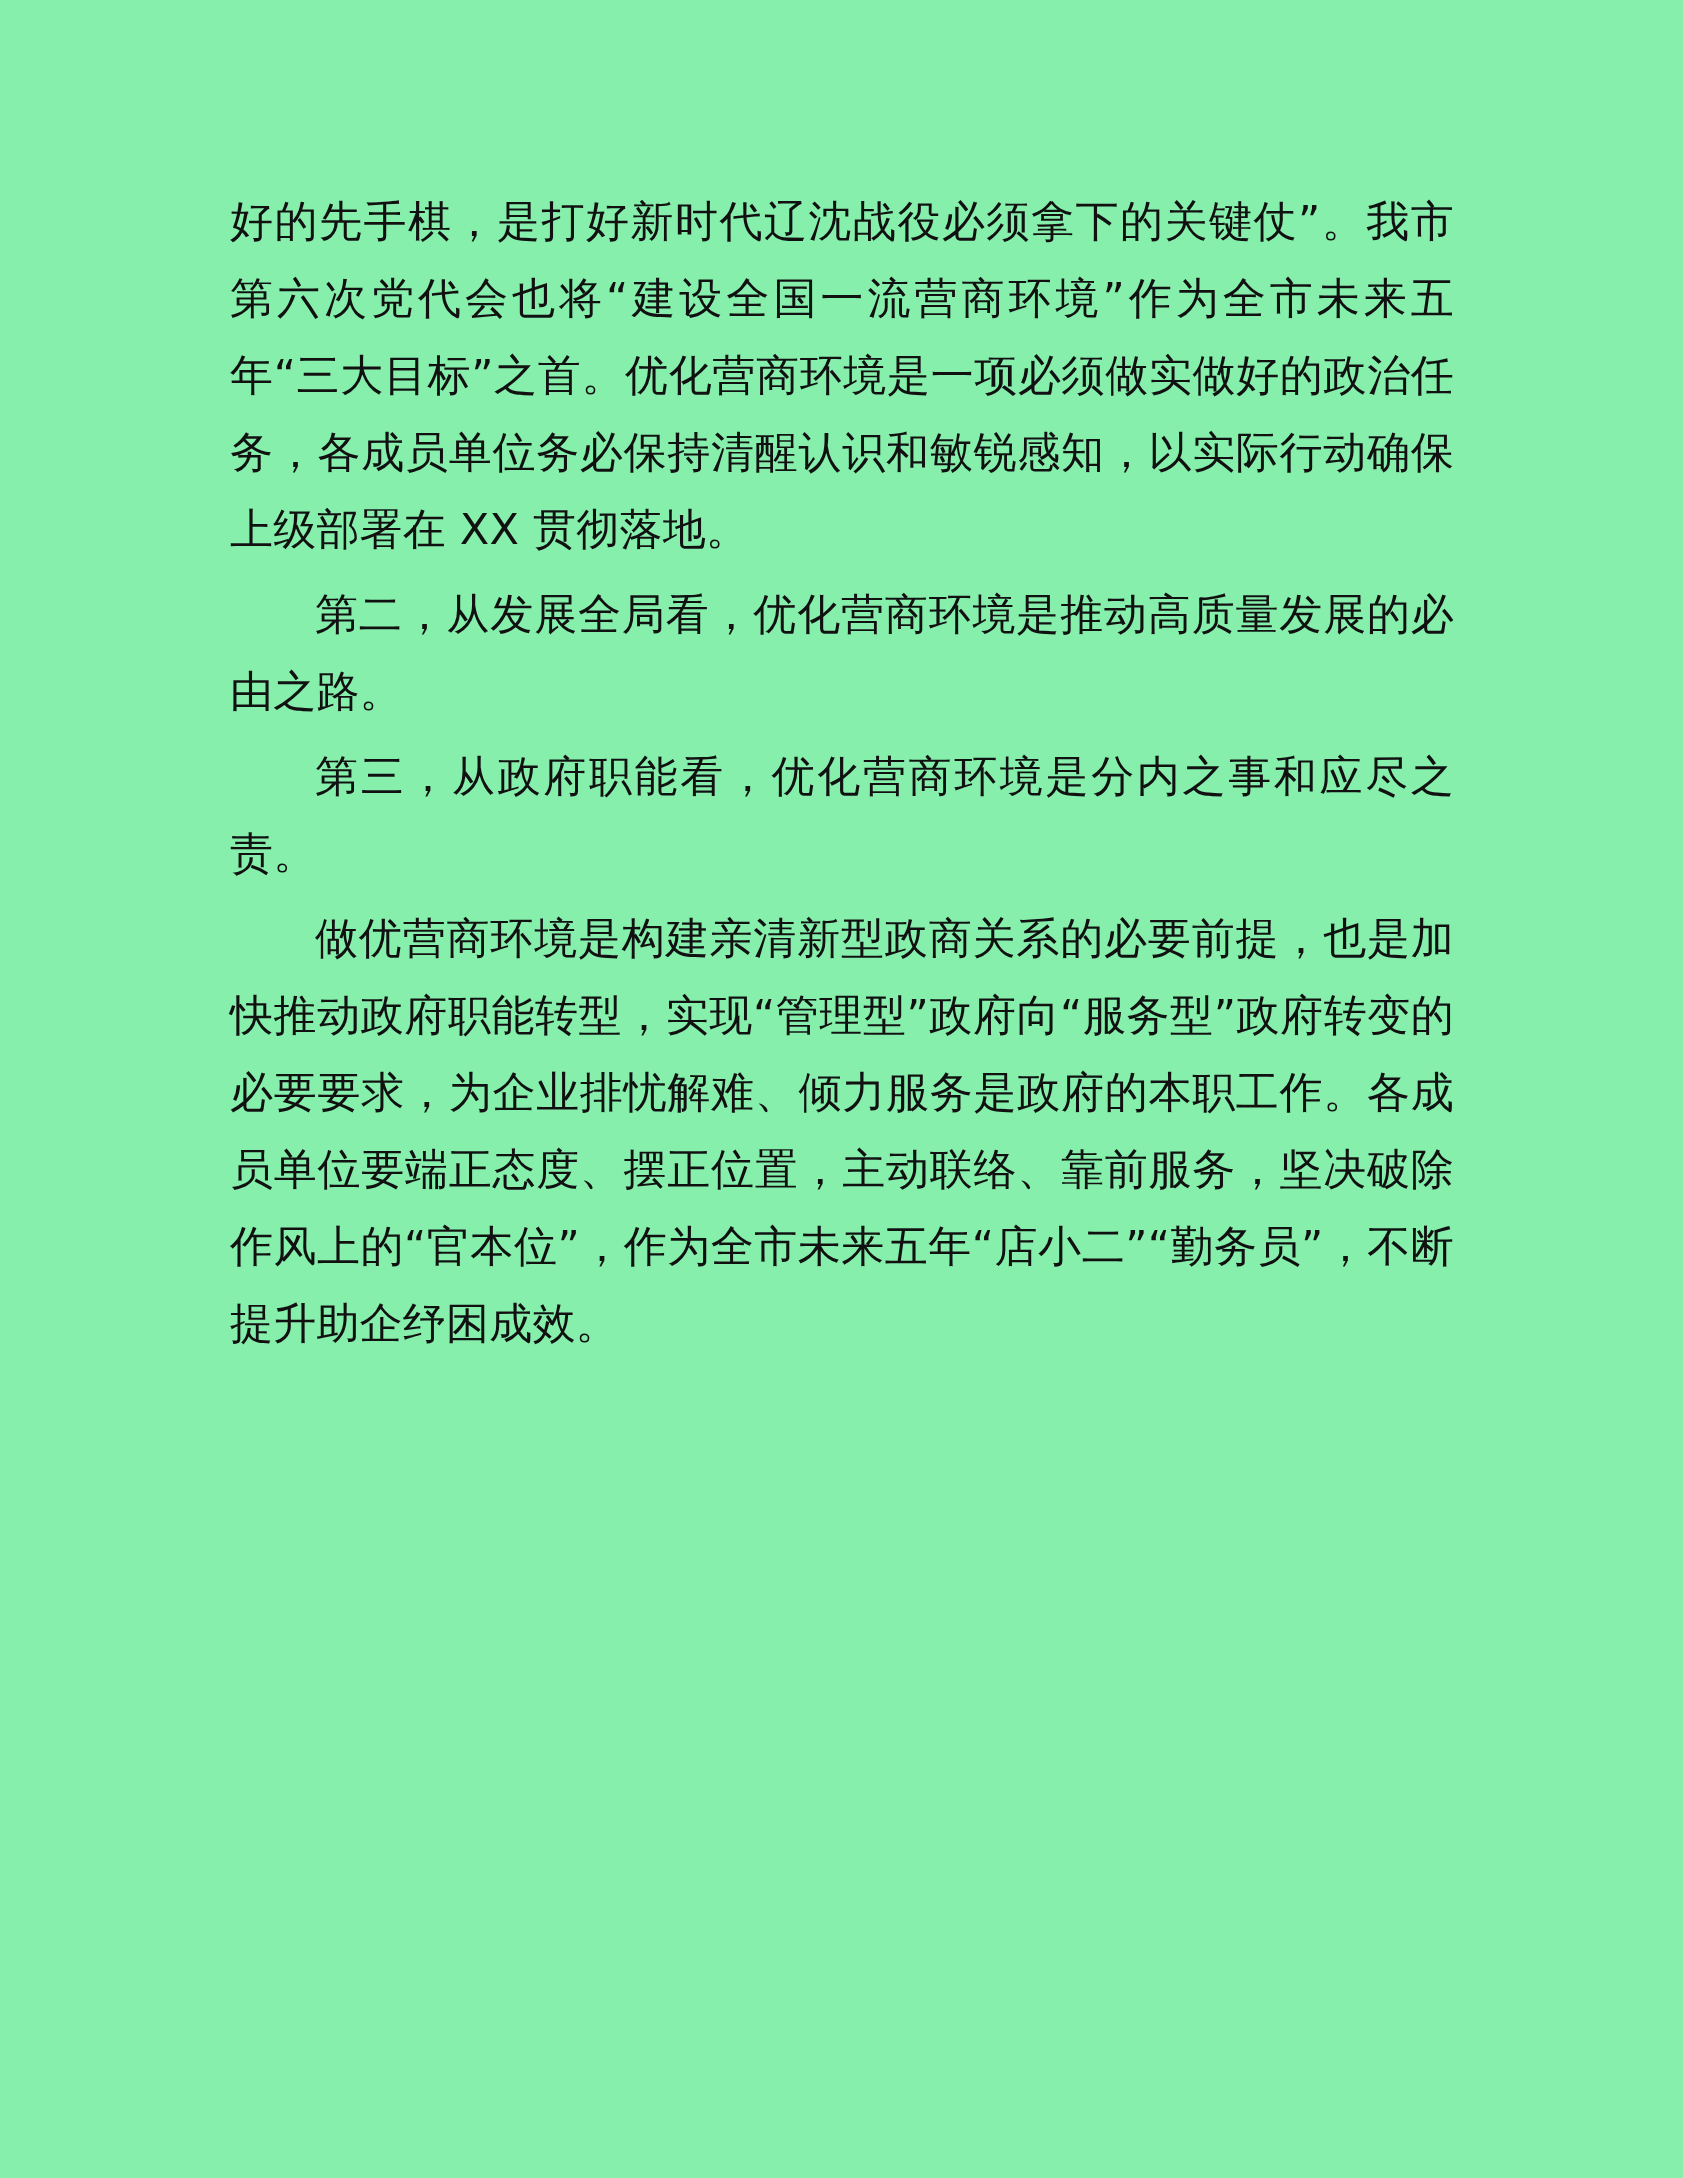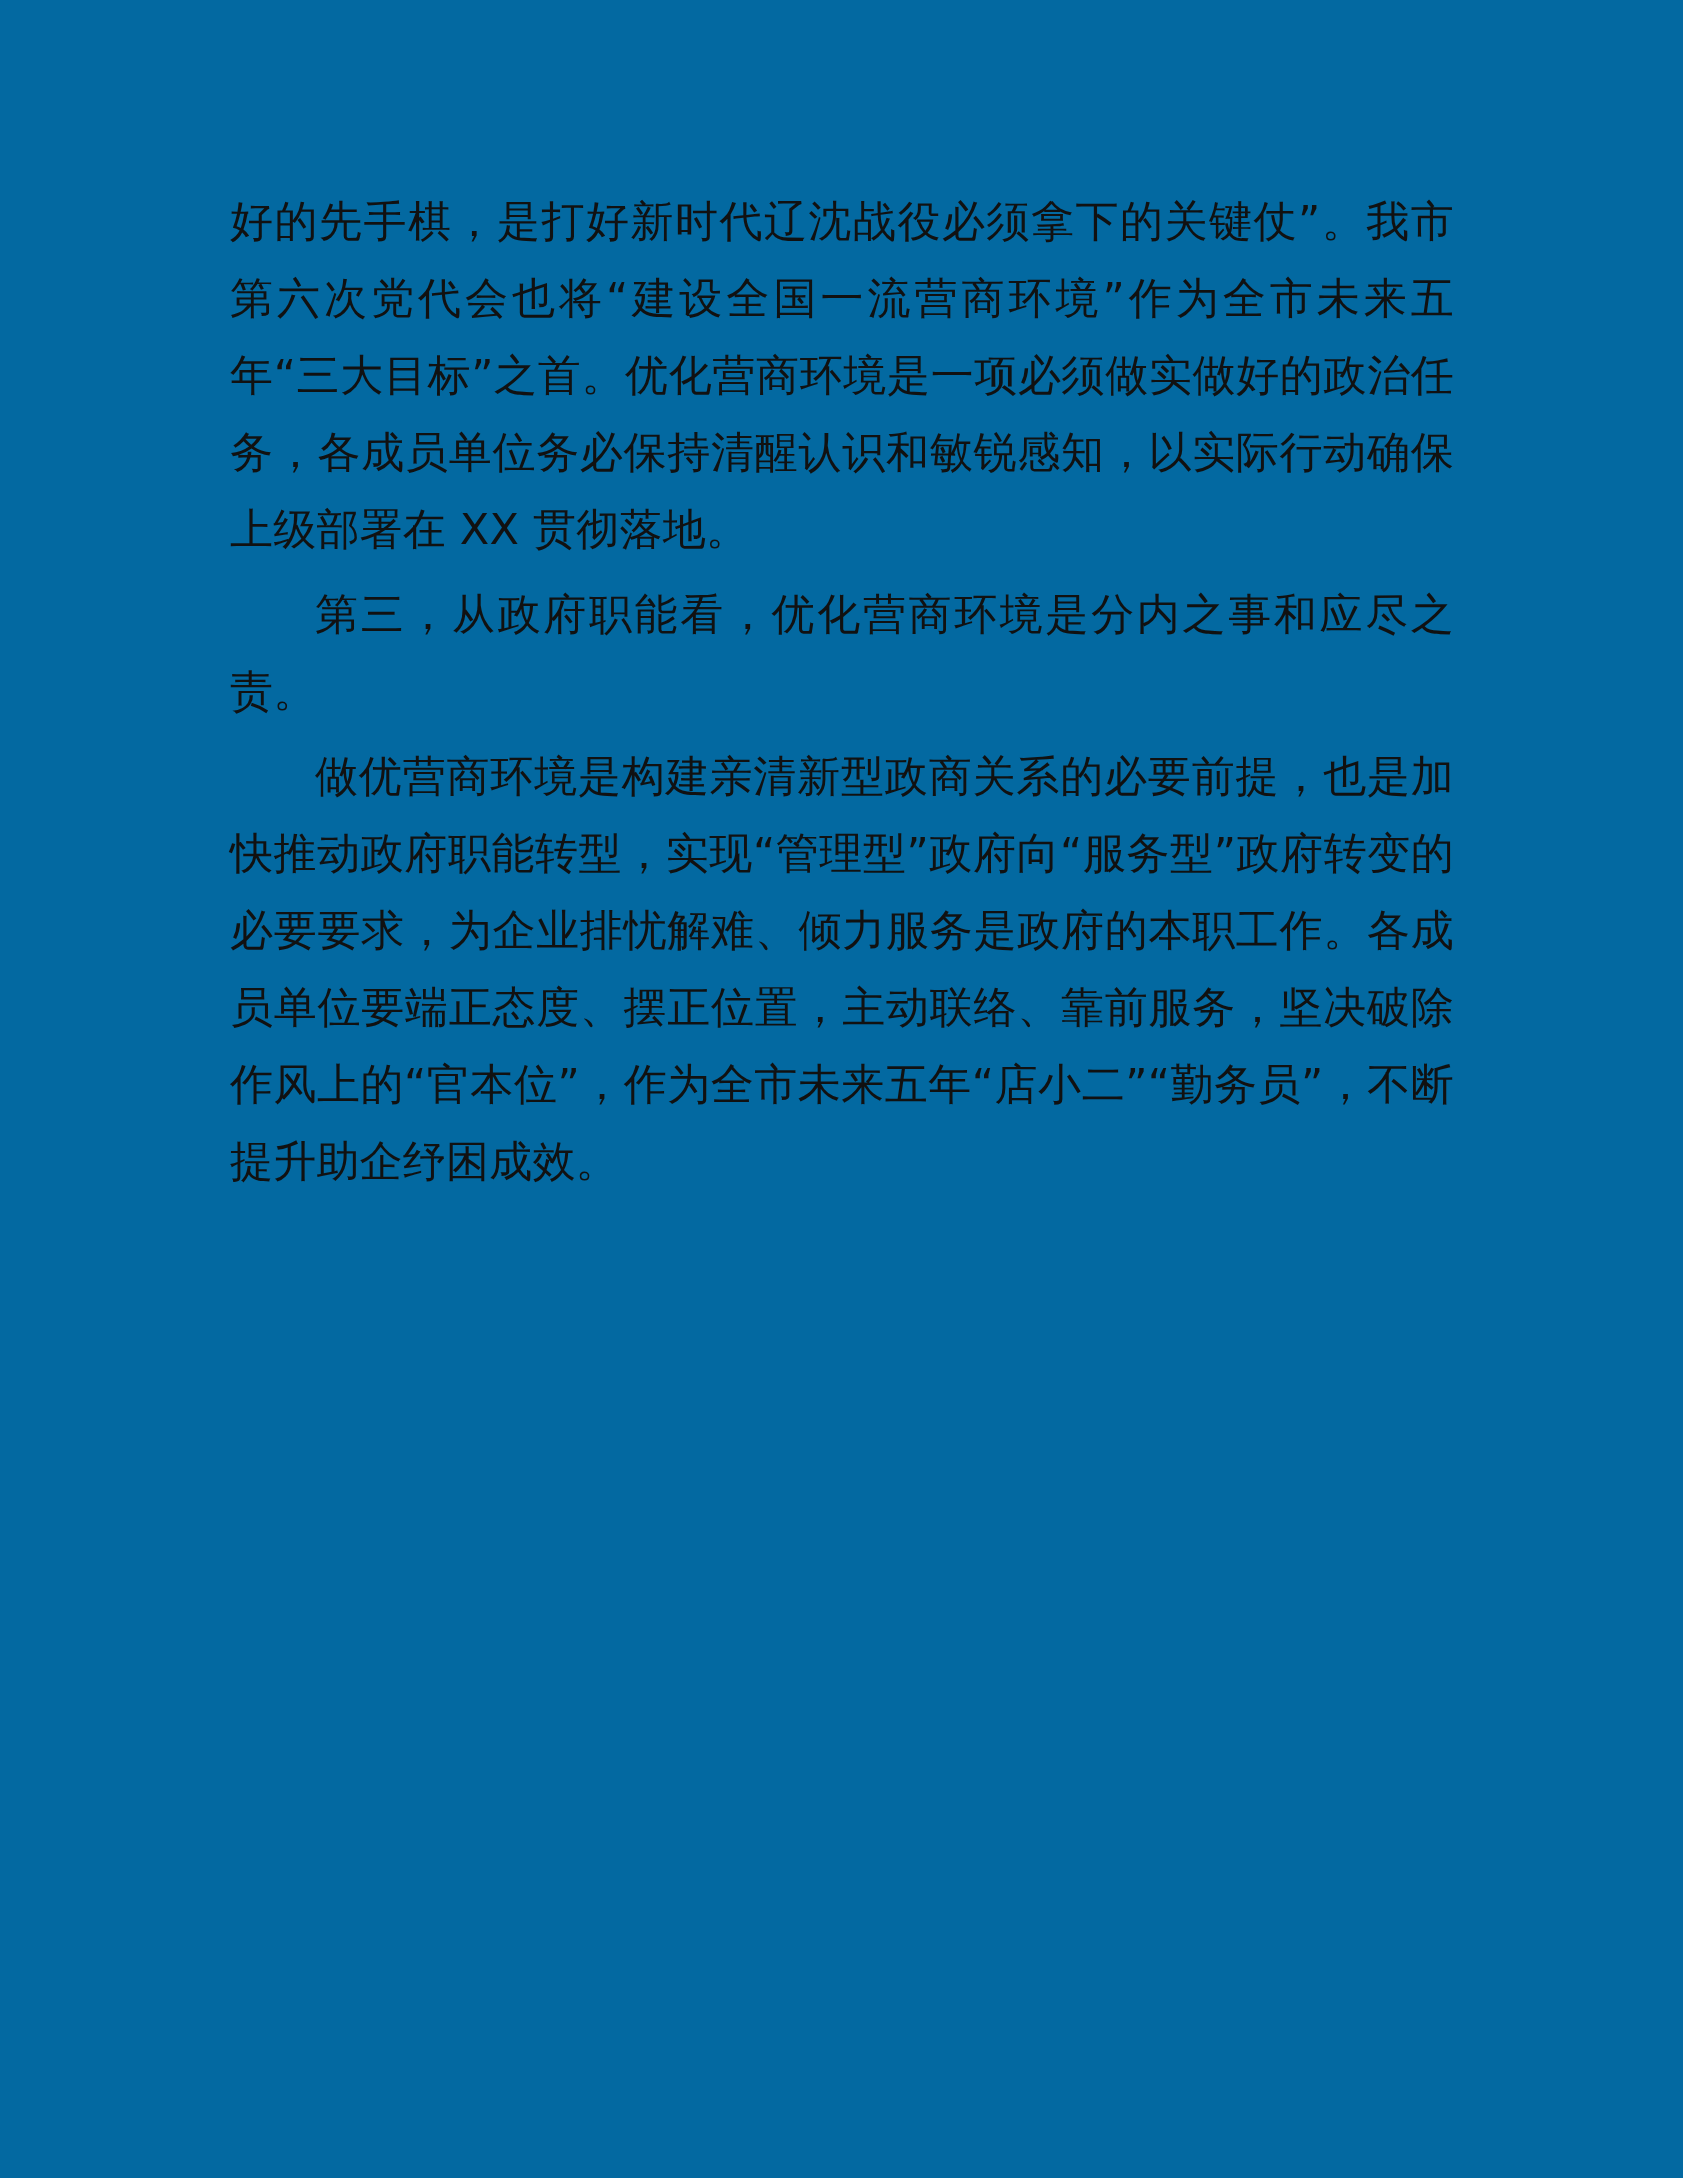--- a/index.html
+++ b/index.html
@@ -12,21 +12,21 @@
     height: 2178px;
     font-family: "DejaVu Sans", "Liberation Sans", sans-serif;
     color: #000000;
     overflow: hidden;
   }
   .page {
     box-sizing: border-box;
     width: 1683px;
     height: 2178px;
     padding: 183px 230px 119px 230px;
-    background: #0369a1;
+    background: #86efac;
   }
   .doc-body {
     width: 1224px;
   }
   p.para {
     margin: 0 0 8px 0;
     font-size: 43px;
     line-height: 77px;
     text-align: justify;
     text-justify: inter-ideograph;
@@ -37,17 +37,18 @@
   p.indent {
     text-indent: 85px;
   }
 </style>
 </head>
 <body>
 
 <div class="page">
   <div class="doc-body">
     <p class="para">好的先手棋，是打好新时代辽沈战役必须拿下的关键仗”。我市第六次党代会也将“建设全国一流营商环境”作为全市未来五年“三大目标”之首。优化营商环境是一项必须做实做好的政治任务，各成员单位务必保持清醒认识和敏锐感知，以实际行动确保上级部署在 XX 贯彻落地。</p>
+    <p class="para indent">第二，从发展全局看，优化营商环境是推动高质量发展的必由之路。</p>
     <p class="para indent">第三，从政府职能看，优化营商环境是分内之事和应尽之责。</p>
     <p class="para indent">做优营商环境是构建亲清新型政商关系的必要前提，也是加快推动政府职能转型，实现“管理型”政府向“服务型”政府转变的必要要求，为企业排忧解难、倾力服务是政府的本职工作。各成员单位要端正态度、摆正位置，主动联络、靠前服务，坚决破除作风上的“官本位”，作为全市未来五年“店小二”“勤务员”，不断提升助企纾困成效。</p>
   </div>
 </div>
 
 
 </body></html>

